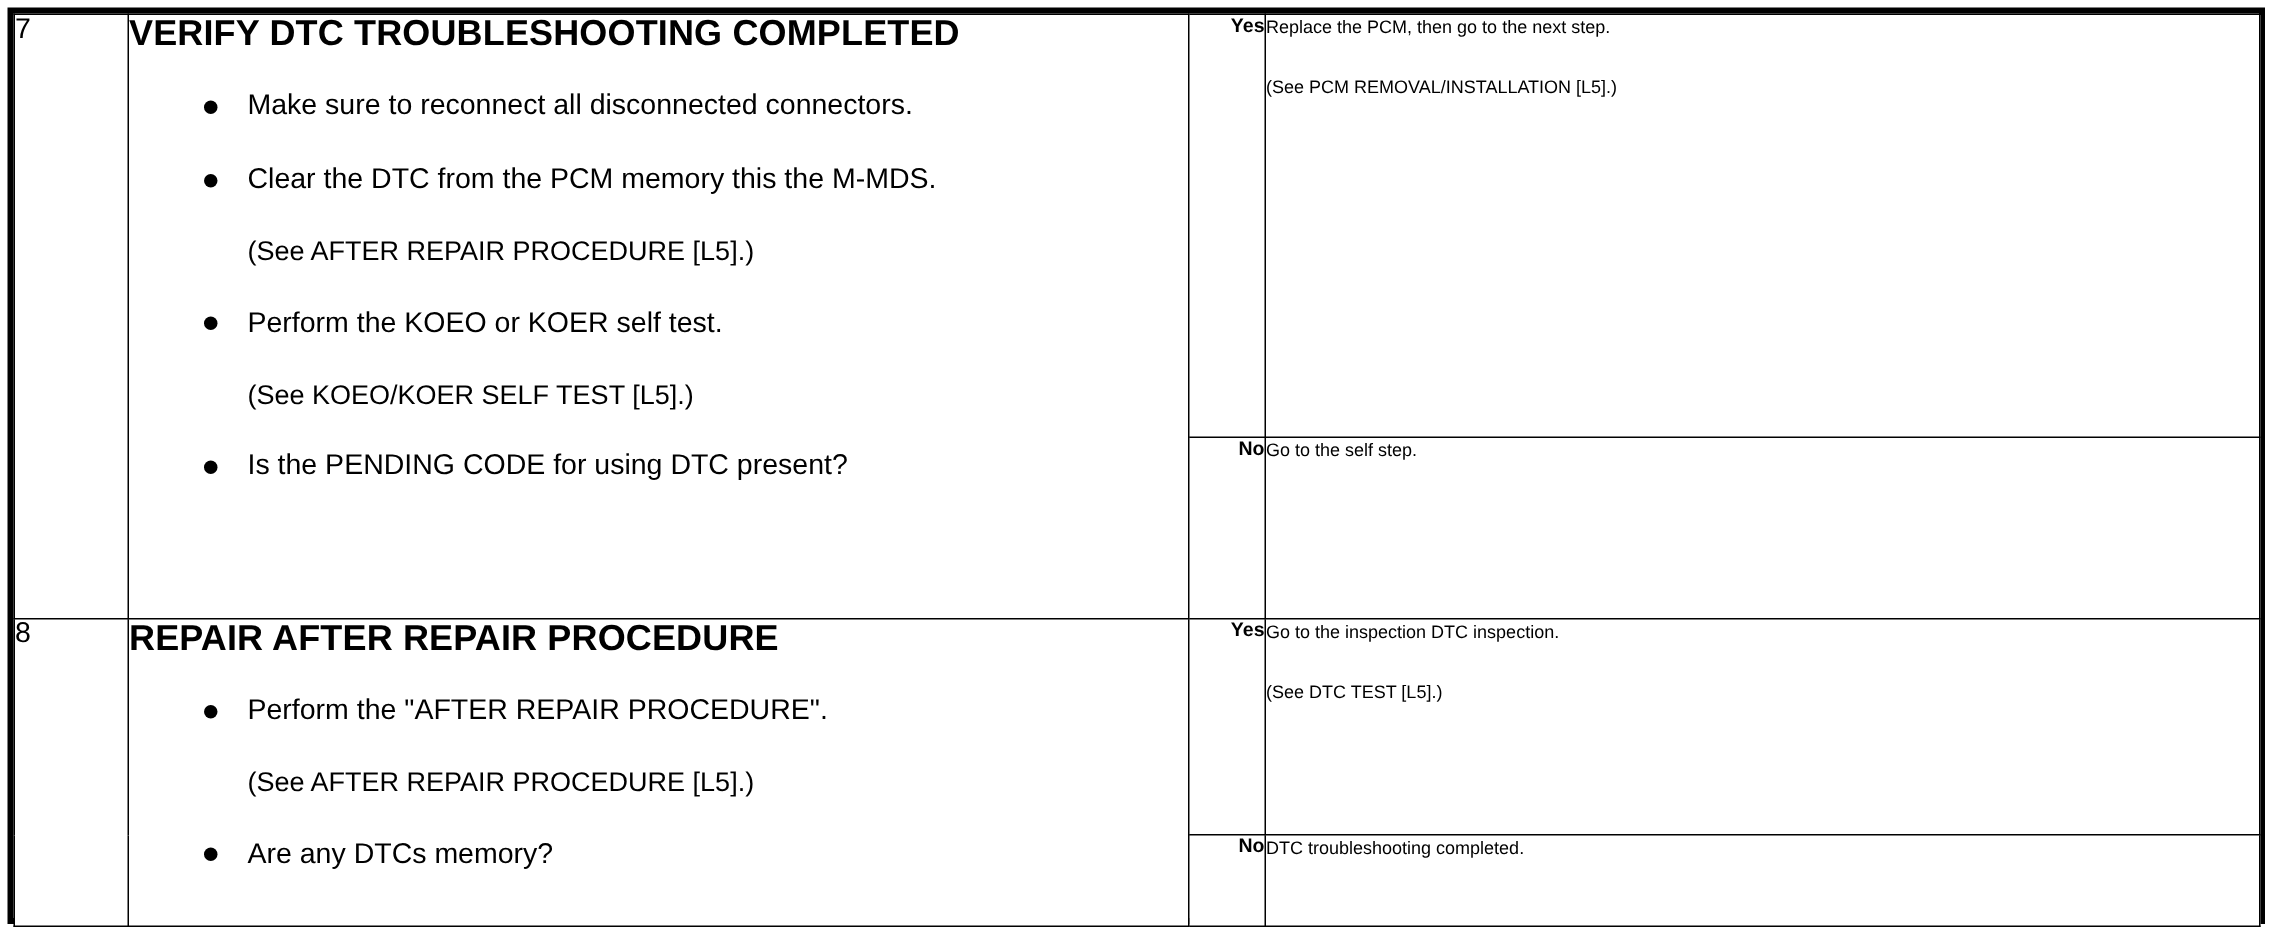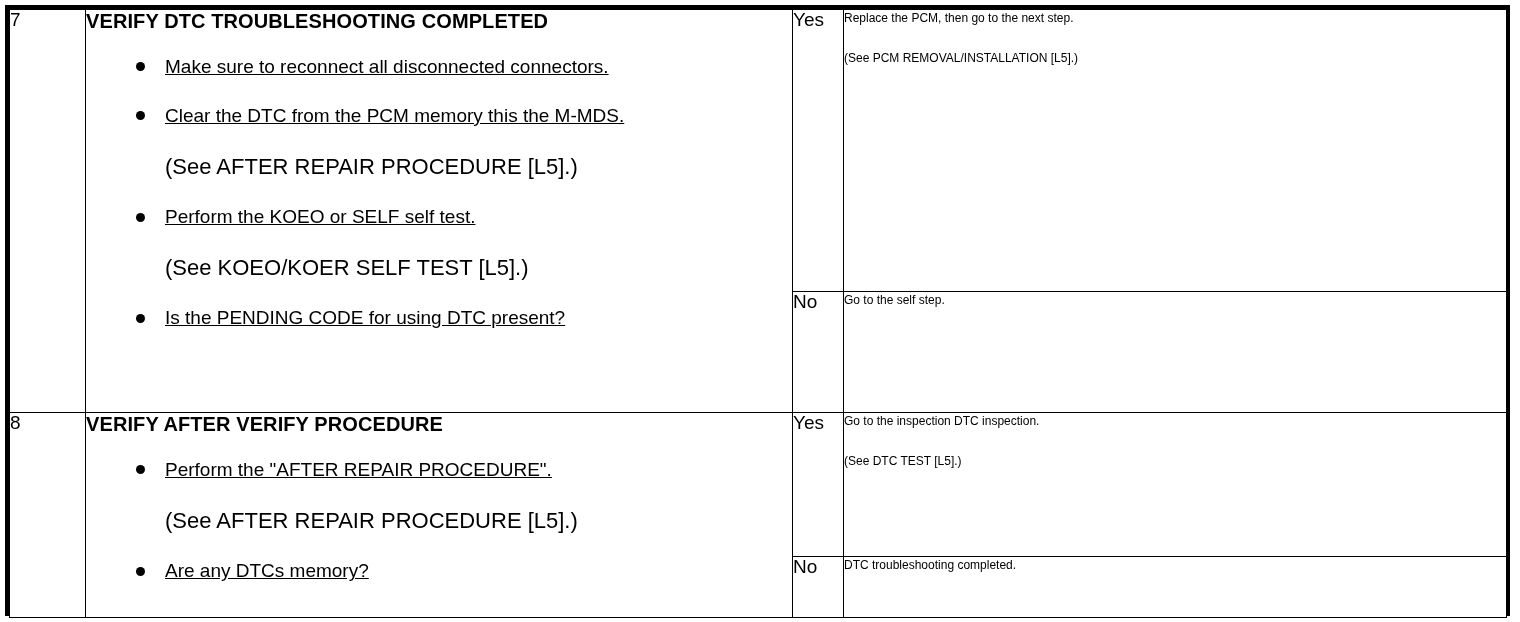--- a/index.html
+++ b/index.html
@@ -62,66 +62,66 @@
     padding: 10px 0 0 7px;
     font-family: "Liberation Sans", sans-serif;
   }
 
   
   .body-cell {
     padding: 9px 8px 6px 9px;
   }
 
   .body-title {
-    font-size: 20px;
+    font-size: 24px;
     font-weight: bold;
     line-height: 1.1;
     letter-spacing: 0.1px;
     margin: 0 0 0 0;
     white-space: nowrap;
   }
 
   .bullet-list {
     list-style: none;
     margin: 0;
     padding: 0;
   }
 
   .bullet-item {
     position: relative;
     padding-left: 79px;
     font-size: 19px;
     line-height: 1.42;
     margin-top: 22px;
-    text-decoration: underline;
   }
 
   .bullet-dot {
     position: absolute;
     left: 50px;
     top: 0.44em;
     width: 9px;
     height: 9px;
     background: #000000;
     border-radius: 50%;
   }
 
   .sub-note {
-    font-size: 22px;
+    font-size: 18px;
     line-height: 1.42;
     padding-left: 79px;
     margin-top: 21px;
   }
 
   
   .ans-cell {
-    font-size: 19px;
+    font-size: 13px;
     line-height: 1;
     padding: 10px 0 0 3px;
-    text-align: left;
+    text-align: right;
+    font-weight: bold;
   }
 
   
   .act-cell {
     padding: 9px 8px 6px 10px;
   }
 
   .act-line {
     font-size: 12px;
     line-height: 1.42;
@@ -156,21 +156,21 @@
                 <span class="bullet-dot"></span>
                 <span>Make sure to reconnect all disconnected connectors.</span>
               </li>
               <li class="bullet-item">
                 <span class="bullet-dot"></span>
                 <span>Clear the DTC from the PCM memory this the M-MDS.</span>
               </li>
               <li class="sub-note">(See AFTER REPAIR PROCEDURE [L5].)</li>
               <li class="bullet-item">
                 <span class="bullet-dot"></span>
-                <span>Perform the KOEO or SELF self test.</span>
+                <span>Perform the KOEO or KOER self test.</span>
               </li>
               <li class="sub-note">(See KOEO/KOER SELF TEST [L5].)</li>
               <li class="bullet-item">
                 <span class="bullet-dot"></span>
                 <span>Is the PENDING CODE for using DTC present?</span>
               </li>
             </ul>
           </td>
 
           <td class="ans-cell" style="height:281px;">Yes</td>
@@ -185,21 +185,21 @@
           <td class="ans-cell" style="height:120px;">No</td>
           <td class="act-cell">
             <p class="act-line">Go to the self step.</p>
           </td>
         </tr>
 
         <tr>
           <td class="step-num" rowspan="2">8</td>
 
           <td class="body-cell" rowspan="2">
-            <div class="body-title">VERIFY AFTER VERIFY PROCEDURE</div>
+            <div class="body-title">REPAIR AFTER REPAIR PROCEDURE</div>
 
             <ul class="bullet-list">
               <li class="bullet-item">
                 <span class="bullet-dot"></span>
                 <span>Perform the "AFTER REPAIR PROCEDURE".</span>
               </li>
               <li class="sub-note">(See AFTER REPAIR PROCEDURE [L5].)</li>
               <li class="bullet-item">
                 <span class="bullet-dot"></span>
                 <span>Are any DTCs memory?</span>

